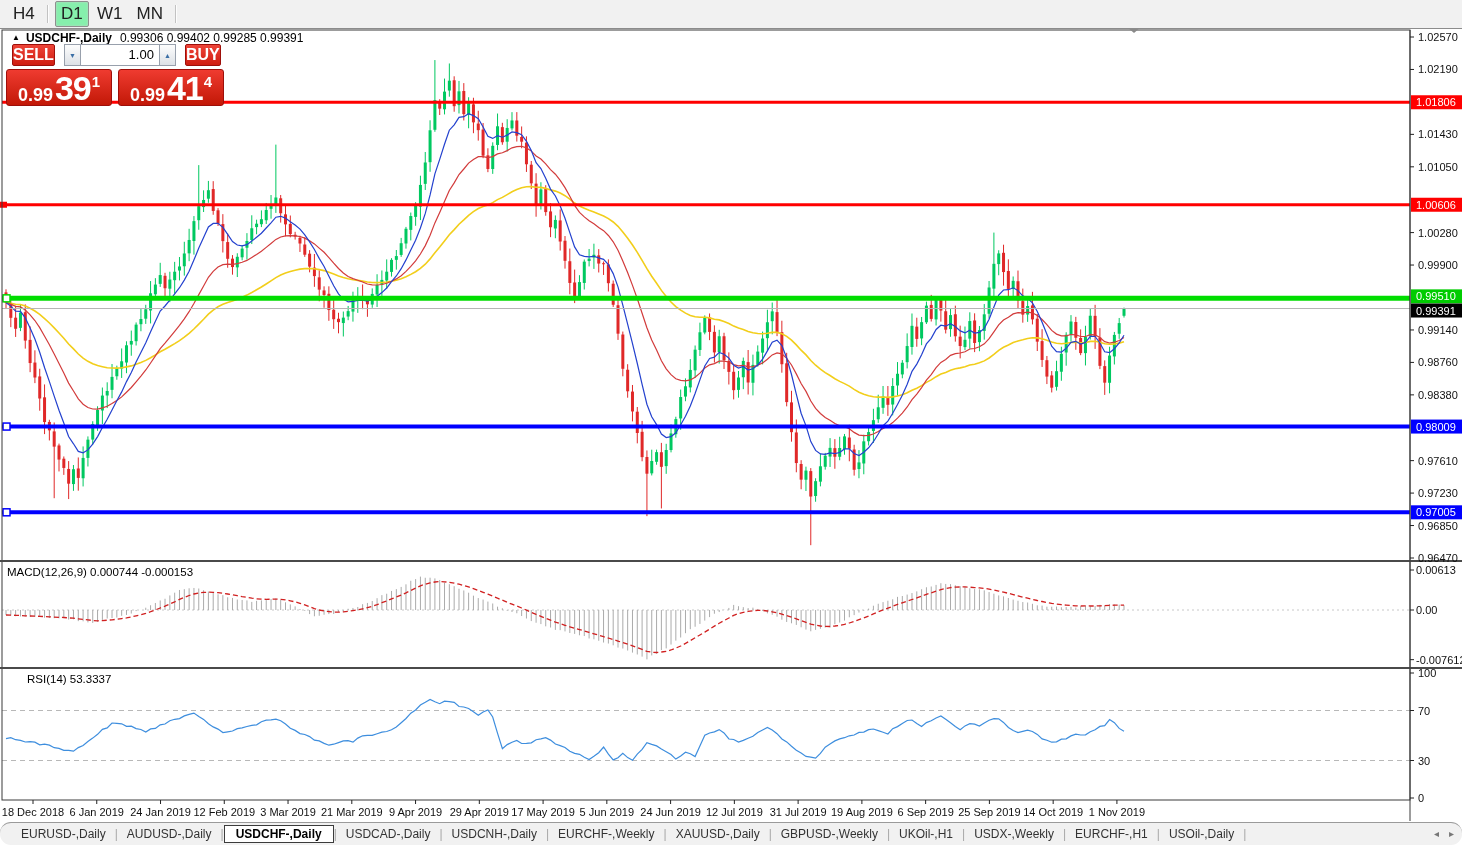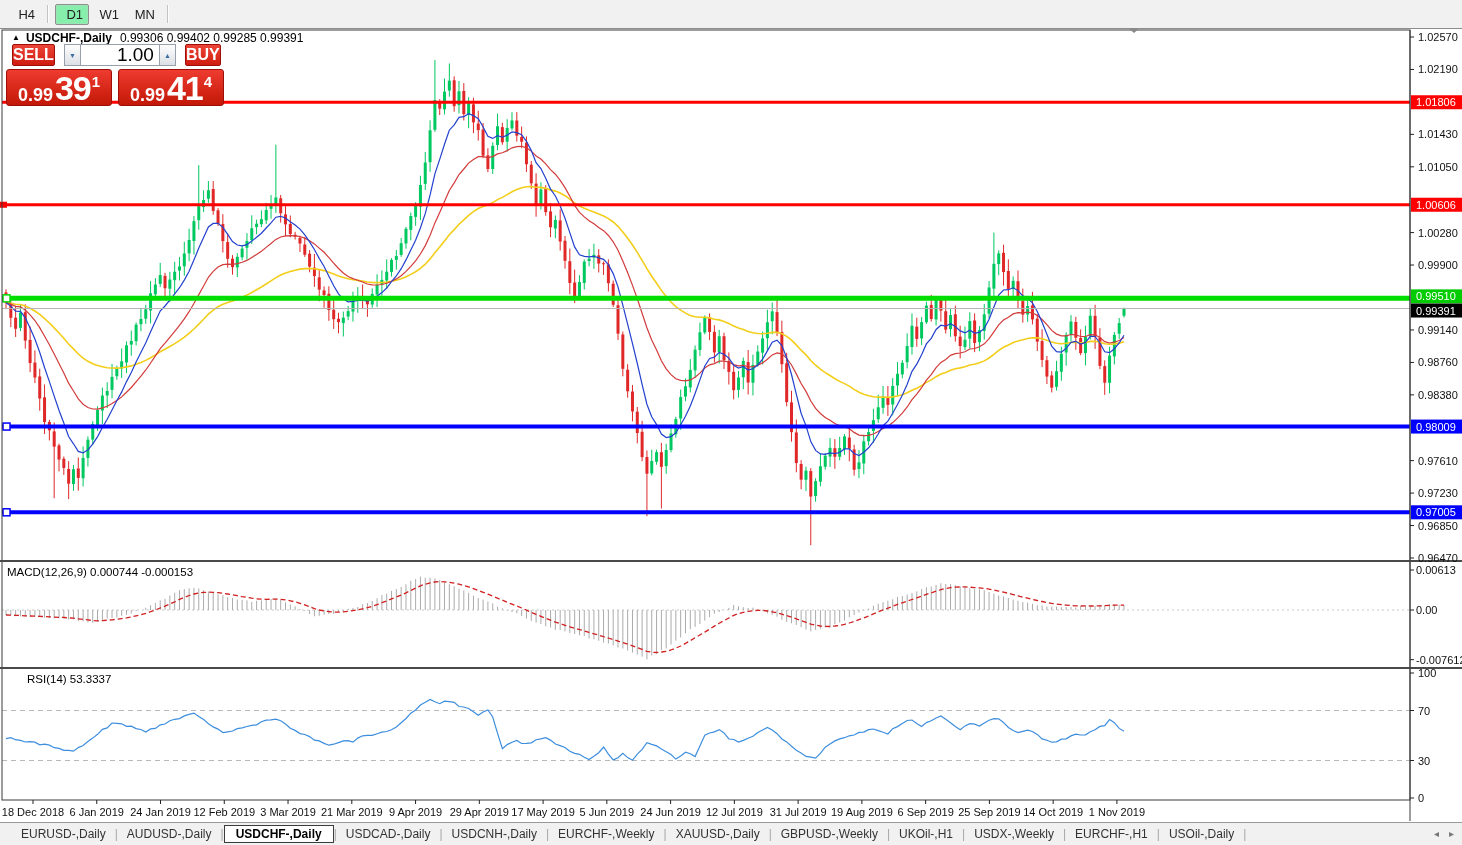--- a/index.html
+++ b/index.html
@@ -3,52 +3,52 @@
 <meta charset="utf-8">
 <style>
   html,body{margin:0;padding:0;background:#e8e8e8;}
   #app{position:relative;width:1462px;height:845px;background:#fff;overflow:hidden;
        font-family:"Liberation Sans",sans-serif;-webkit-font-smoothing:antialiased;}
   #cv{position:absolute;left:0;top:0;z-index:1;}
   
   .toolbar{position:absolute;left:0;top:0;width:100%;height:29px;background:#f1f1f1;
            border-bottom:1px solid #8c8c8c;display:flex;align-items:center;padding-left:6px;
            box-sizing:border-box;z-index:5;}
-  .tfbtn{min-width:22px;padding:2px 5px;margin:15px 1px;font-size:13px;color:#222;text-align:right;
+  .tfbtn{min-width:22px;padding:2px 5px;margin:15px 1px;font-size:17px;color:#222;text-align:left;
          border:1px solid transparent;border-radius:2px;cursor:default;}
   .tfbtn.active{background:#86efac;border:1px solid #8f8f8f;box-shadow:inset 0 0 2px #cfcfcf;}
   .tbsep{width:1px;height:18px;background:#c2c2c2;border-right:1px solid #fdfdfd;margin:0 5px;}
   
   .title-row{position:absolute;left:12px;top:31px;z-index:4;font-size:12px;font-weight:600;
              color:#000;display:flex;align-items:center;white-space:nowrap;}
   .title-marker{font-size:8px;margin-right:6px;transform:translateY(-1px);}
   .title-ohlc{margin-left:8px;font-weight:400;}
   .ind-label{position:absolute;z-index:4;font-size:11.5px;color:#000;white-space:nowrap;}
   
   .tp{position:absolute;left:6px;top:44px;width:218px;z-index:6;}
   .tp-row1{display:flex;height:22px;margin-left:6px;margin-right:4px;align-items:stretch;}
   .btn-red{background:linear-gradient(#ee4438,#cf1d10);border:1px solid #9e0f0a;border-radius:2px;
            color:#fff;font-size:16px;font-weight:bold;display:flex;align-items:center;
            justify-content:center;cursor:default;}
   .sellb{width:44px;}  .buyb{width:42px;margin-left:9px;}
   .spin{display:flex;margin-left:9px;}
   .spin-btn{width:15px;background:linear-gradient(#fdfdfd,#dde1e6);border:1px solid #98a0ac;
             color:#3a6ea5;font-size:7px;display:flex;align-items:center;justify-content:center;cursor:default;}
   .vol{width:68px;background:#fff;border-top:1px solid #98a0ac;border-bottom:1px solid #98a0ac;
-       font-size:19px;color:#000;text-align:right;padding:0 5px;line-height:20px;}
+       font-size:13px;color:#000;text-align:right;padding:0 5px;line-height:20px;}
   .tp-row2{display:flex;gap:6px;margin-top:3px;height:37px;}
   .pxbox{flex:1;background:linear-gradient(#ef3b30,#c21807);border:1px solid #9e0f0a;border-radius:3px;
          color:#fff;display:flex;align-items:flex-end;justify-content:center;padding-bottom:2px;cursor:default;}
   .px-small{font-size:18px;font-weight:bold;margin-right:2px;line-height:15px;}
   .px-big{font-size:34px;font-weight:bold;line-height:30px;letter-spacing:-1px;}
   .px-sup{font-size:15px;font-weight:bold;transform:translateY(-13px);margin-left:1px;}
   
   .tabbar{position:absolute;left:0;bottom:0;width:100%;height:23px;background:#f1f1f1;
           border-top:1px solid #9a9a9a;display:flex;align-items:center;font-size:12px;color:#333;
-          padding-left:12px;box-sizing:border-box;z-index:5;}
+          padding-left:12px;box-sizing:border-box;z-index:5;border-radius:11px;}
   .tab{padding:1px 9px;white-space:nowrap;cursor:default;}
   .tab.active{background:#fff;border:1px solid #3c3c3c;font-weight:bold;color:#000;padding:1px 11px;}
   .pipe{color:#a8a8a8;}
   .tab-arrows{position:absolute;right:8px;top:5px;display:flex;gap:10px;color:#777;font-size:10px;}
 </style>
 </head>
 <body>
 
 <div id="app">
   <svg id="cv" width="1462" height="845">

